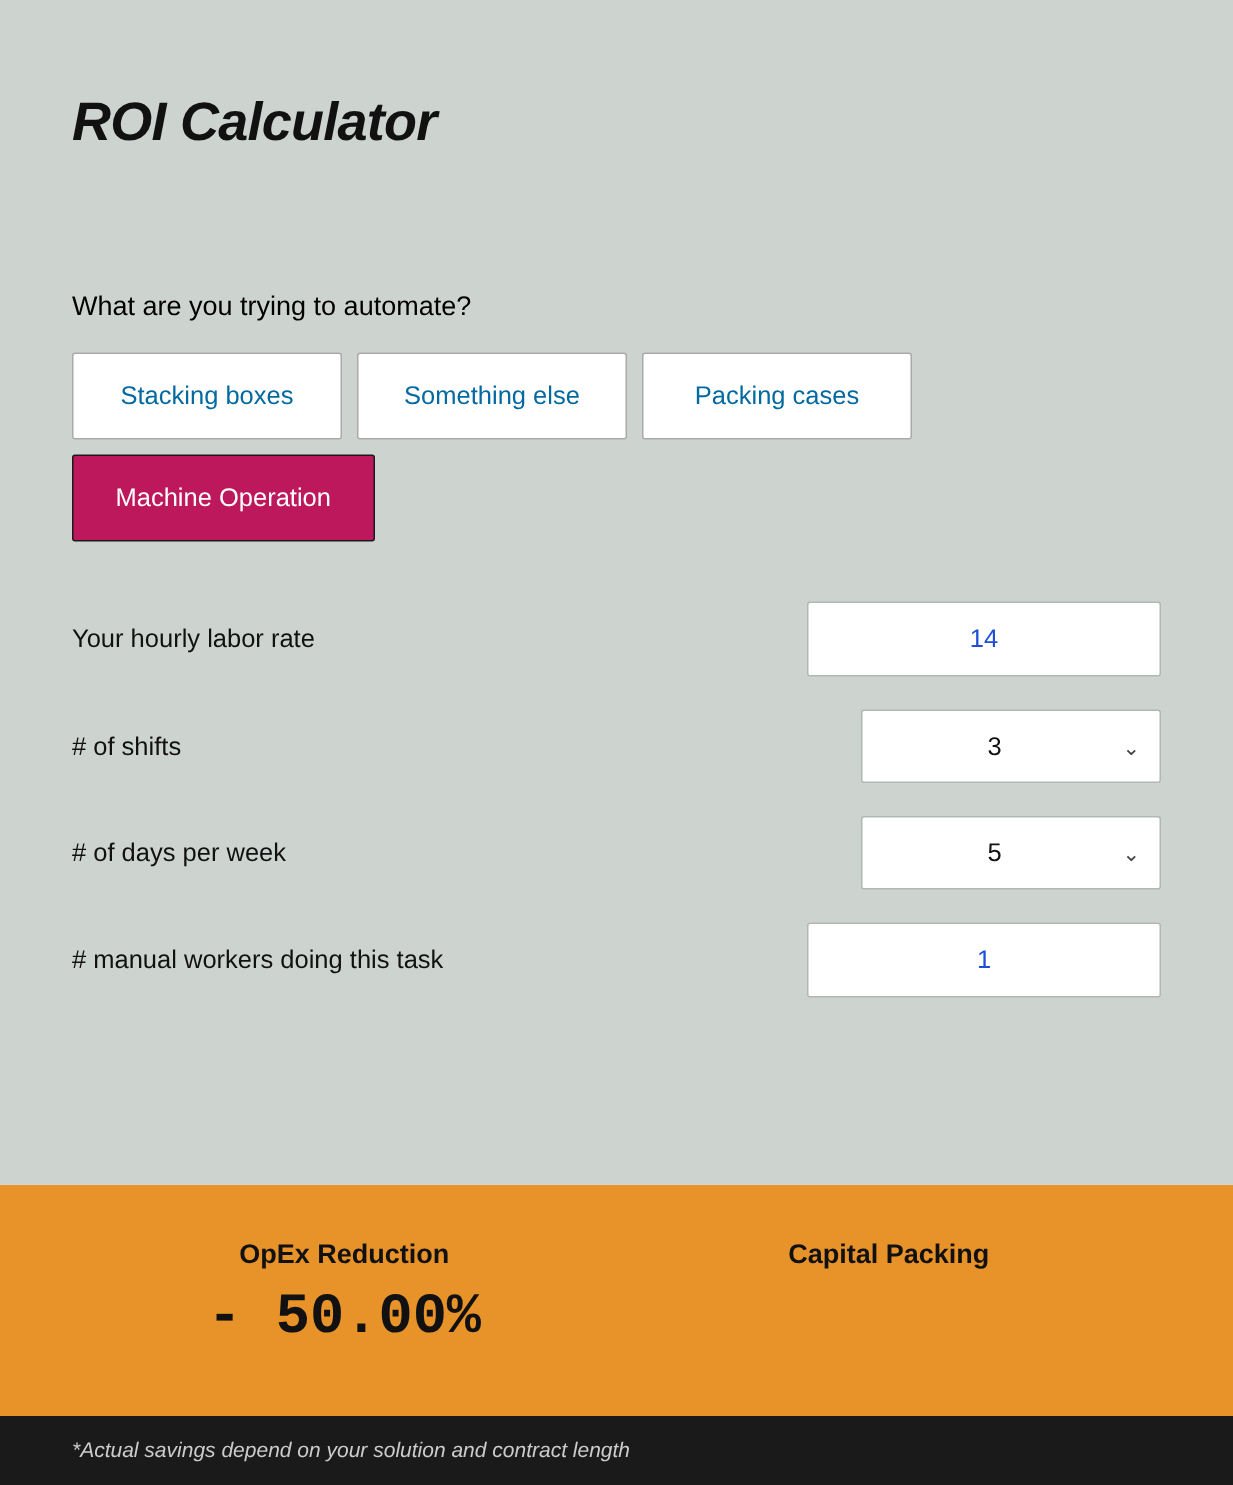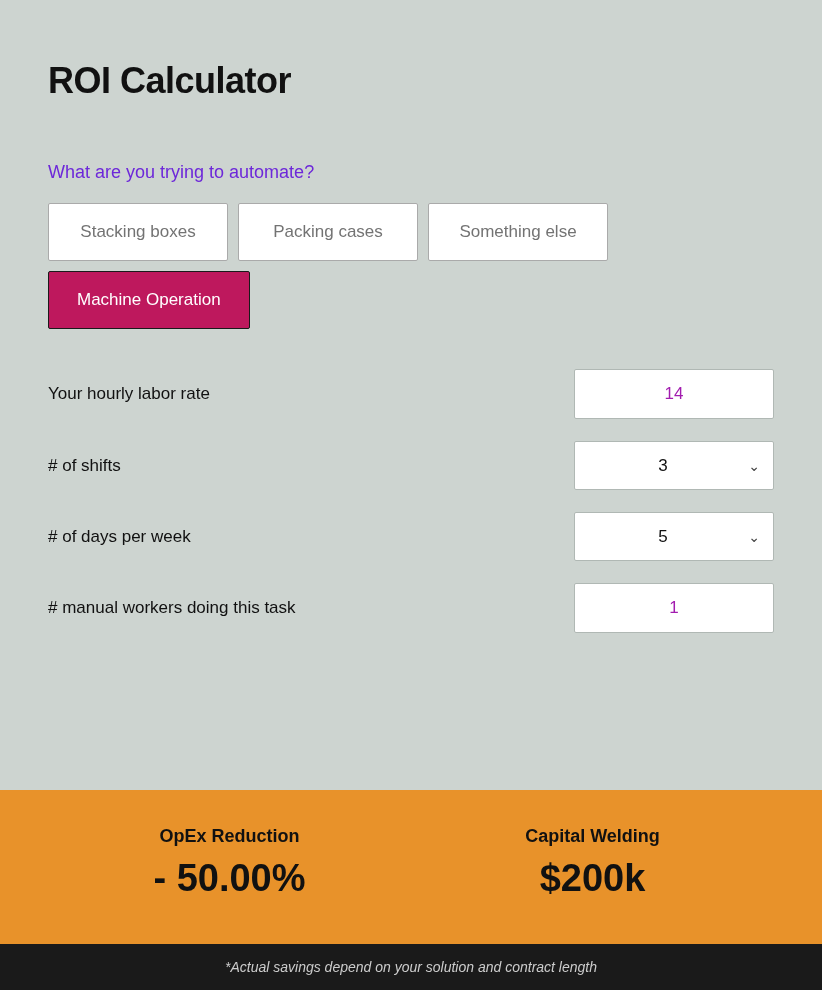--- a/index.html
+++ b/index.html
@@ -20,45 +20,46 @@
     .main-content {
       flex: 1;
       padding: 60px 48px 48px 48px;
       background-color: #cdd4d0;
     }
 
     .page-title {
       font-size: 36px;
       font-weight: 800;
       color: #111111;
-      margin-bottom: 60px;
+      margin-bottom: 92px;
       letter-spacing: -0.5px;
+      font-style: italic;
     }
 
     .question-label {
       font-size: 18px;
-      color: #6d28d9;
+      color: #000000;
       margin-bottom: 20px;
       font-weight: 400;
     }
 
     .automation-buttons {
       display: flex;
       flex-wrap: wrap;
       gap: 10px;
       margin-bottom: 40px;
     }
 
     .automation-btn {
       padding: 18px 28px;
       font-size: 17px;
       font-weight: 500;
       border: 1.5px solid #aaaaaa;
       background-color: #ffffff;
-      color: #737373;
+      color: #0369a1;
       cursor: pointer;
       border-radius: 2px;
       min-width: 180px;
       text-align: center;
       transition: background-color 0.15s;
     }
 
     .automation-btn.active {
       background-color: #be185d;
       color: #ffffff;
@@ -78,27 +79,27 @@
       justify-content: space-between;
     }
 
     .form-label {
       font-size: 17px;
       color: #111111;
       font-weight: 400;
     }
 
     .form-input {
-      width: 200px;
+      width: 236px;
       padding: 14px 18px;
       font-size: 17px;
       background-color: #ffffff;
       border: 1.5px solid #b0b8b4;
       border-radius: 2px;
-      color: #a21caf;
+      color: #1d4ed8;
       text-align: center;
     }
 
     .form-select-wrapper {
       position: relative;
       width: 200px;
     }
 
     .form-select {
       width: 100%;
@@ -147,48 +148,48 @@
       margin-bottom: 10px;
     }
 
     .result-value {
       font-size: 38px;
       font-weight: 800;
       color: #111111;
     }
 
     .result-value.monospace {
-      font-family: Liberation Sans, sans-serif;
+      font-family: Liberation Mono, monospace;
     }
 
     .disclaimer-bar {
       background-color: #1a1a1a;
       padding: 14px 48px;
-      text-align: center;
+      text-align: left;
     }
 
     .disclaimer-text {
       font-size: 14px;
       color: #cccccc;
       font-style: italic;
     }
   </style>
 </head>
 <body>
 
 <div class="main-content">
 
   <h1 class="page-title">ROI Calculator</h1>
 
   <p class="question-label">What are you trying to automate?</p>
 
   <div class="automation-buttons">
     <button class="automation-btn">Stacking boxes</button>
+    <button class="automation-btn">Something else</button>
     <button class="automation-btn">Packing cases</button>
-    <button class="automation-btn">Something else</button>
     <button class="automation-btn active">Machine Operation</button>
   </div>
 
   <div class="form-section">
 
     <div class="form-row">
       <label class="form-label">Your hourly labor rate</label>
       <input type="text" class="form-input" value="14" style="">
     </div>
 
@@ -233,22 +234,21 @@
 <div class="results-section">
   <div class="results-grid">
 
 
     <div class="result-item">
       <div class="result-label">OpEx Reduction</div>
       <div class="result-value monospace">- 50.00%</div>
     </div>
 
     <div class="result-item">
-      <div class="result-label">Capital Welding</div>
-      <div class="result-value">$200k</div>
+      <div class="result-label">Capital Packing</div>
     </div>
 
   </div>
 </div>
 
 <div class="disclaimer-bar">
   <span class="disclaimer-text">*Actual savings depend on your solution and contract length</span>
 </div>
 
 </body></html>

